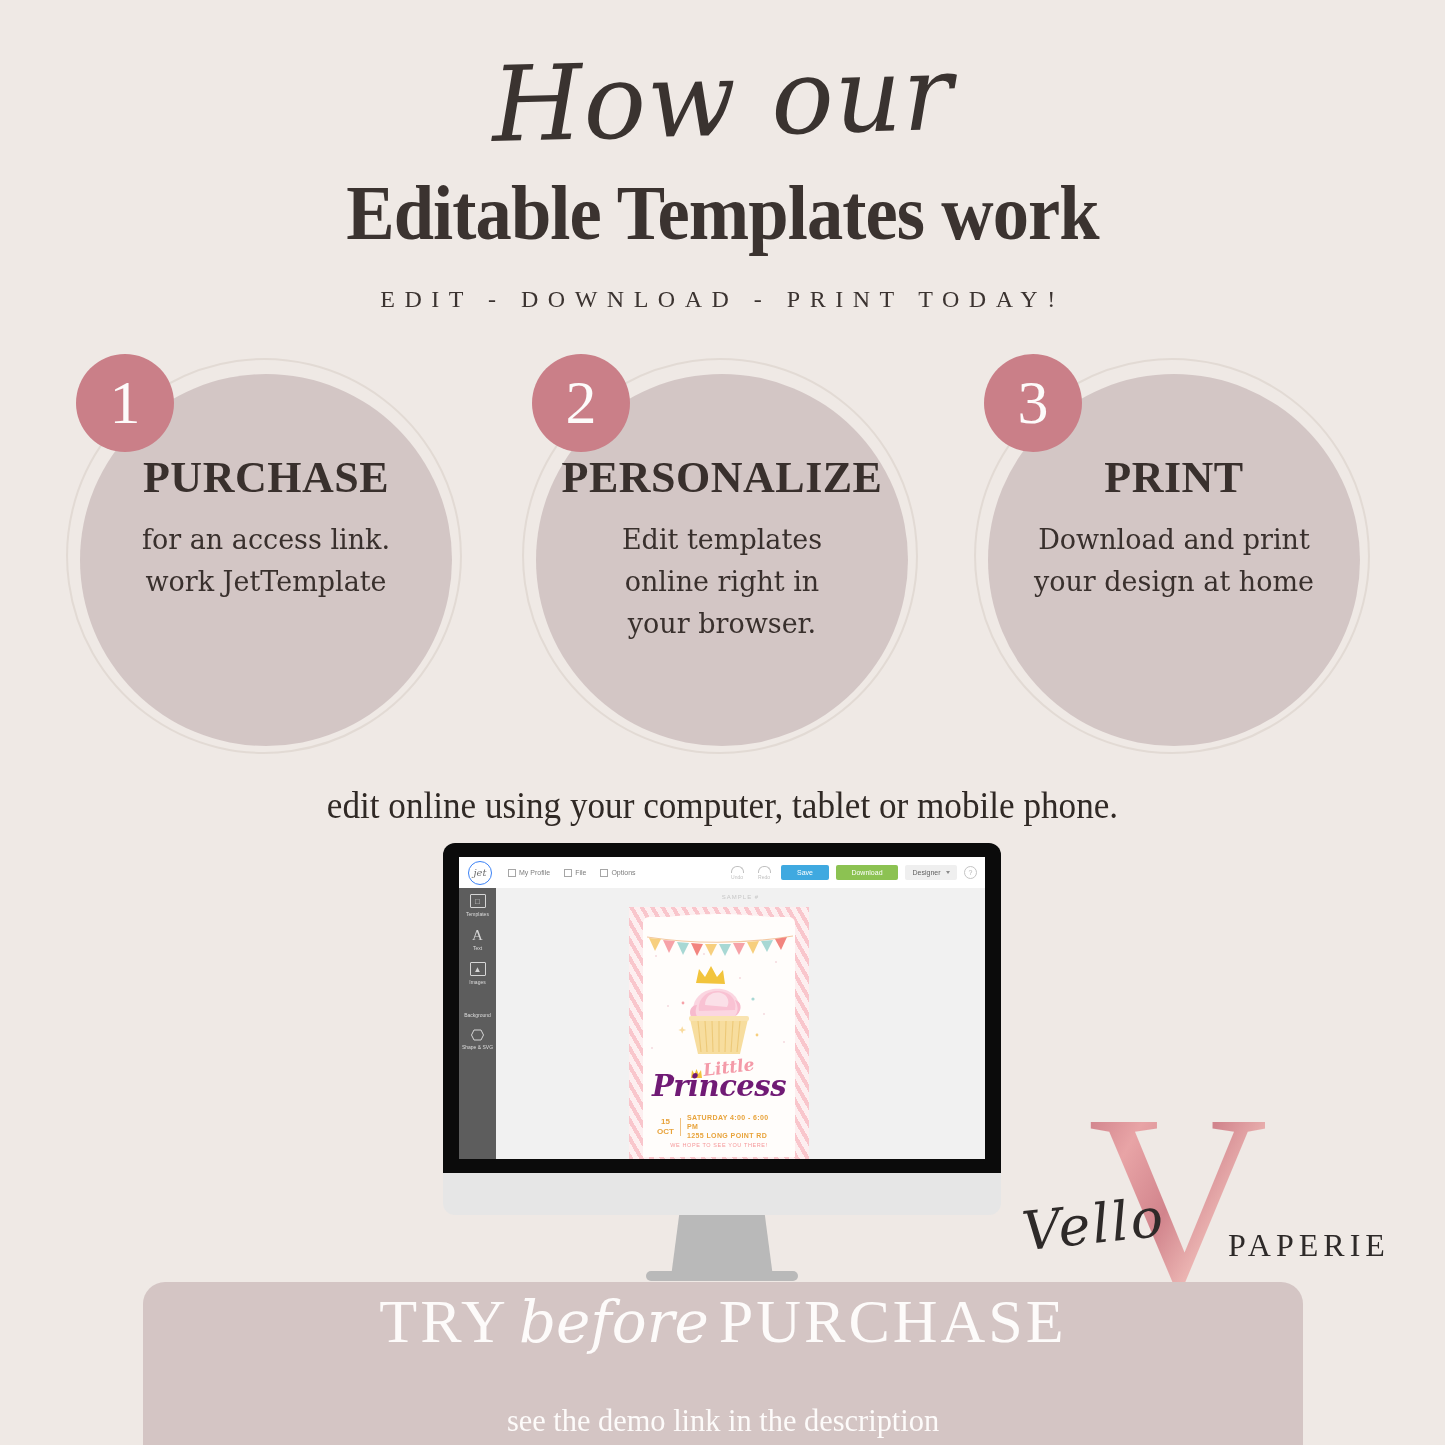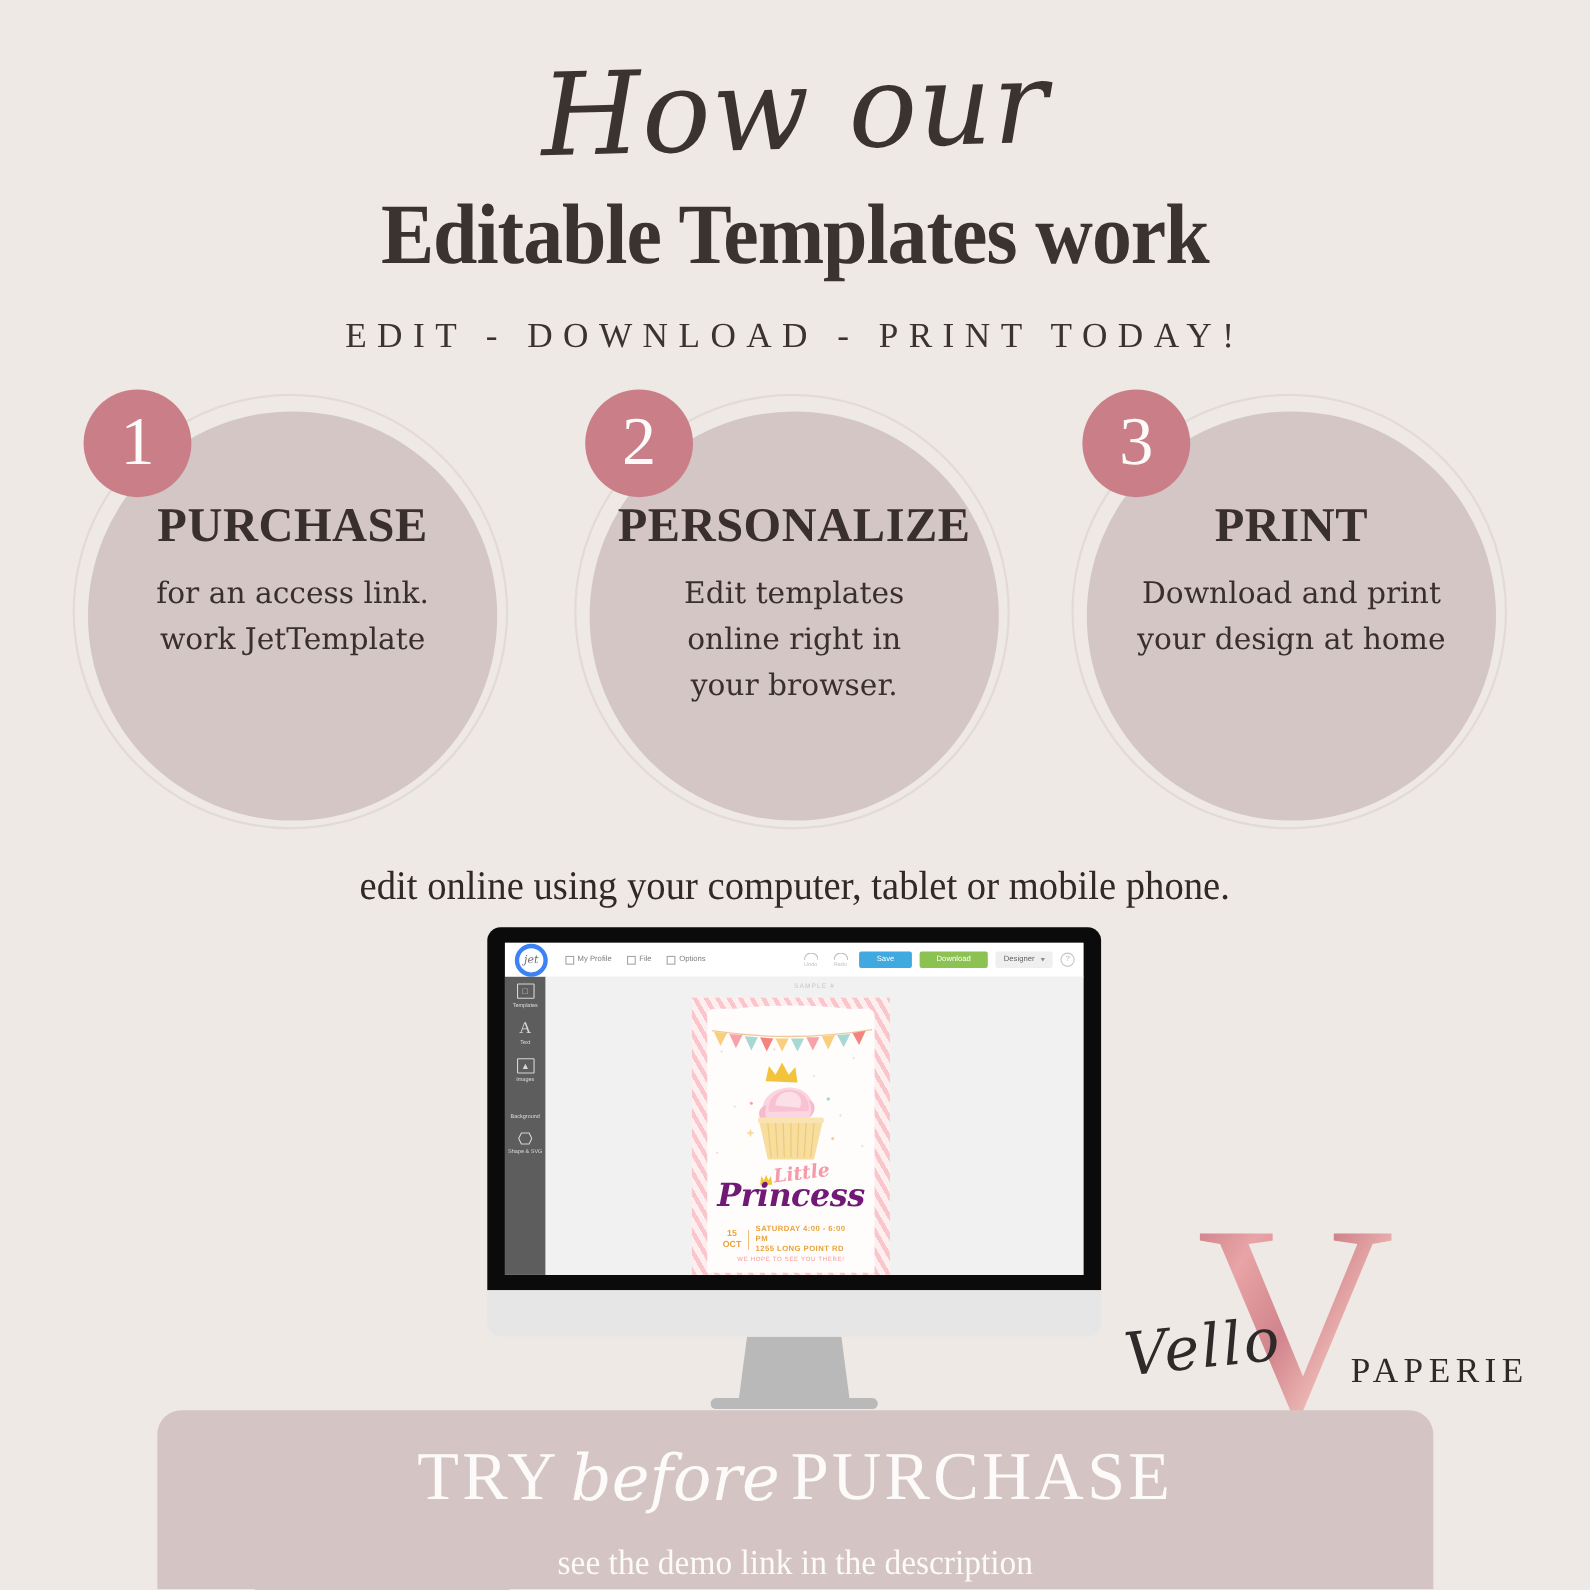--- a/index.html
+++ b/index.html
@@ -29,21 +29,21 @@
     font-weight:700;
     font-size:78px;
     color:#3b3330;
     letter-spacing:-1px;
     white-space:nowrap;
     transform:scaleX(0.93);
   }
   .hdr-sub{
     position:absolute;left:0;top:286px;width:1445px;text-align:center;
     font-family:"Liberation Serif", serif;
-    font-size:32px;
+    font-size:24px;
     letter-spacing:9.5px;
     color:#3b3330;
     white-space:nowrap;
   }
 
   
   .circles{position:absolute;left:0;top:352px;width:1445px;height:420px;}
   .step{position:absolute;top:0;width:420px;height:410px;}
   .step.s1{left:58px;}
   .step.s2{left:514px;}
@@ -125,21 +125,21 @@
   }
 
   
   .app-bar{
     position:absolute;left:0;top:0;width:526px;height:31px;
     background:#ffffff;border-bottom:1px solid #e6e6e6;
     display:flex;align-items:center;
   }
   .jet-logo{
     margin-left:9px;width:22px;height:22px;border-radius:50%;
-    border:4px solid #3b82f6;
+    border:1px solid #3b82f6;
     display:flex;align-items:center;justify-content:center;
     font-family:"DejaVu Serif", serif;font-style:italic;
     font-size:10px;color:#6f6f6f;
   }
   .bar-menu{display:flex;align-items:center;margin-left:16px;gap:14px;}
   .bar-item{display:flex;align-items:center;gap:3px;font-family:"Liberation Sans",sans-serif;font-size:7px;color:#7d7d7d;}
   .mini-ico{width:6px;height:6px;border:1px solid #a6a6a6;display:inline-block;}
   .bar-right{margin-left:auto;display:flex;align-items:center;gap:7px;margin-right:8px;}
   .ur-btn{display:flex;flex-direction:column;align-items:center;width:20px;}
   .ur-arc{
@@ -262,21 +262,21 @@
     font-family:"Liberation Serif",serif;
     font-size:32px;color:#2e2a29;letter-spacing:5px;margin-left:16px;
   }
 
   
   .banner{
     position:absolute;left:143px;top:1282px;width:1160px;height:163px;
     background:#d4c5c4;border-radius:22px 22px 0 0;
   }
   .bn-row{
-    position:absolute;left:0;top:26px;width:1160px;text-align:center;
+    position:absolute;left:0;top:4px;width:1160px;text-align:center;
     white-space:nowrap;
   }
   .bn-try,.bn-purchase{
     font-family:"Liberation Serif",serif;font-size:62px;color:#fdfbfa;
     letter-spacing:3px;vertical-align:middle;
   }
   .bn-before{
     font-family:"DejaVu Serif",serif;font-style:italic;
     font-size:58px;color:#fdfbfa;margin:0 10px;vertical-align:middle;
   }

